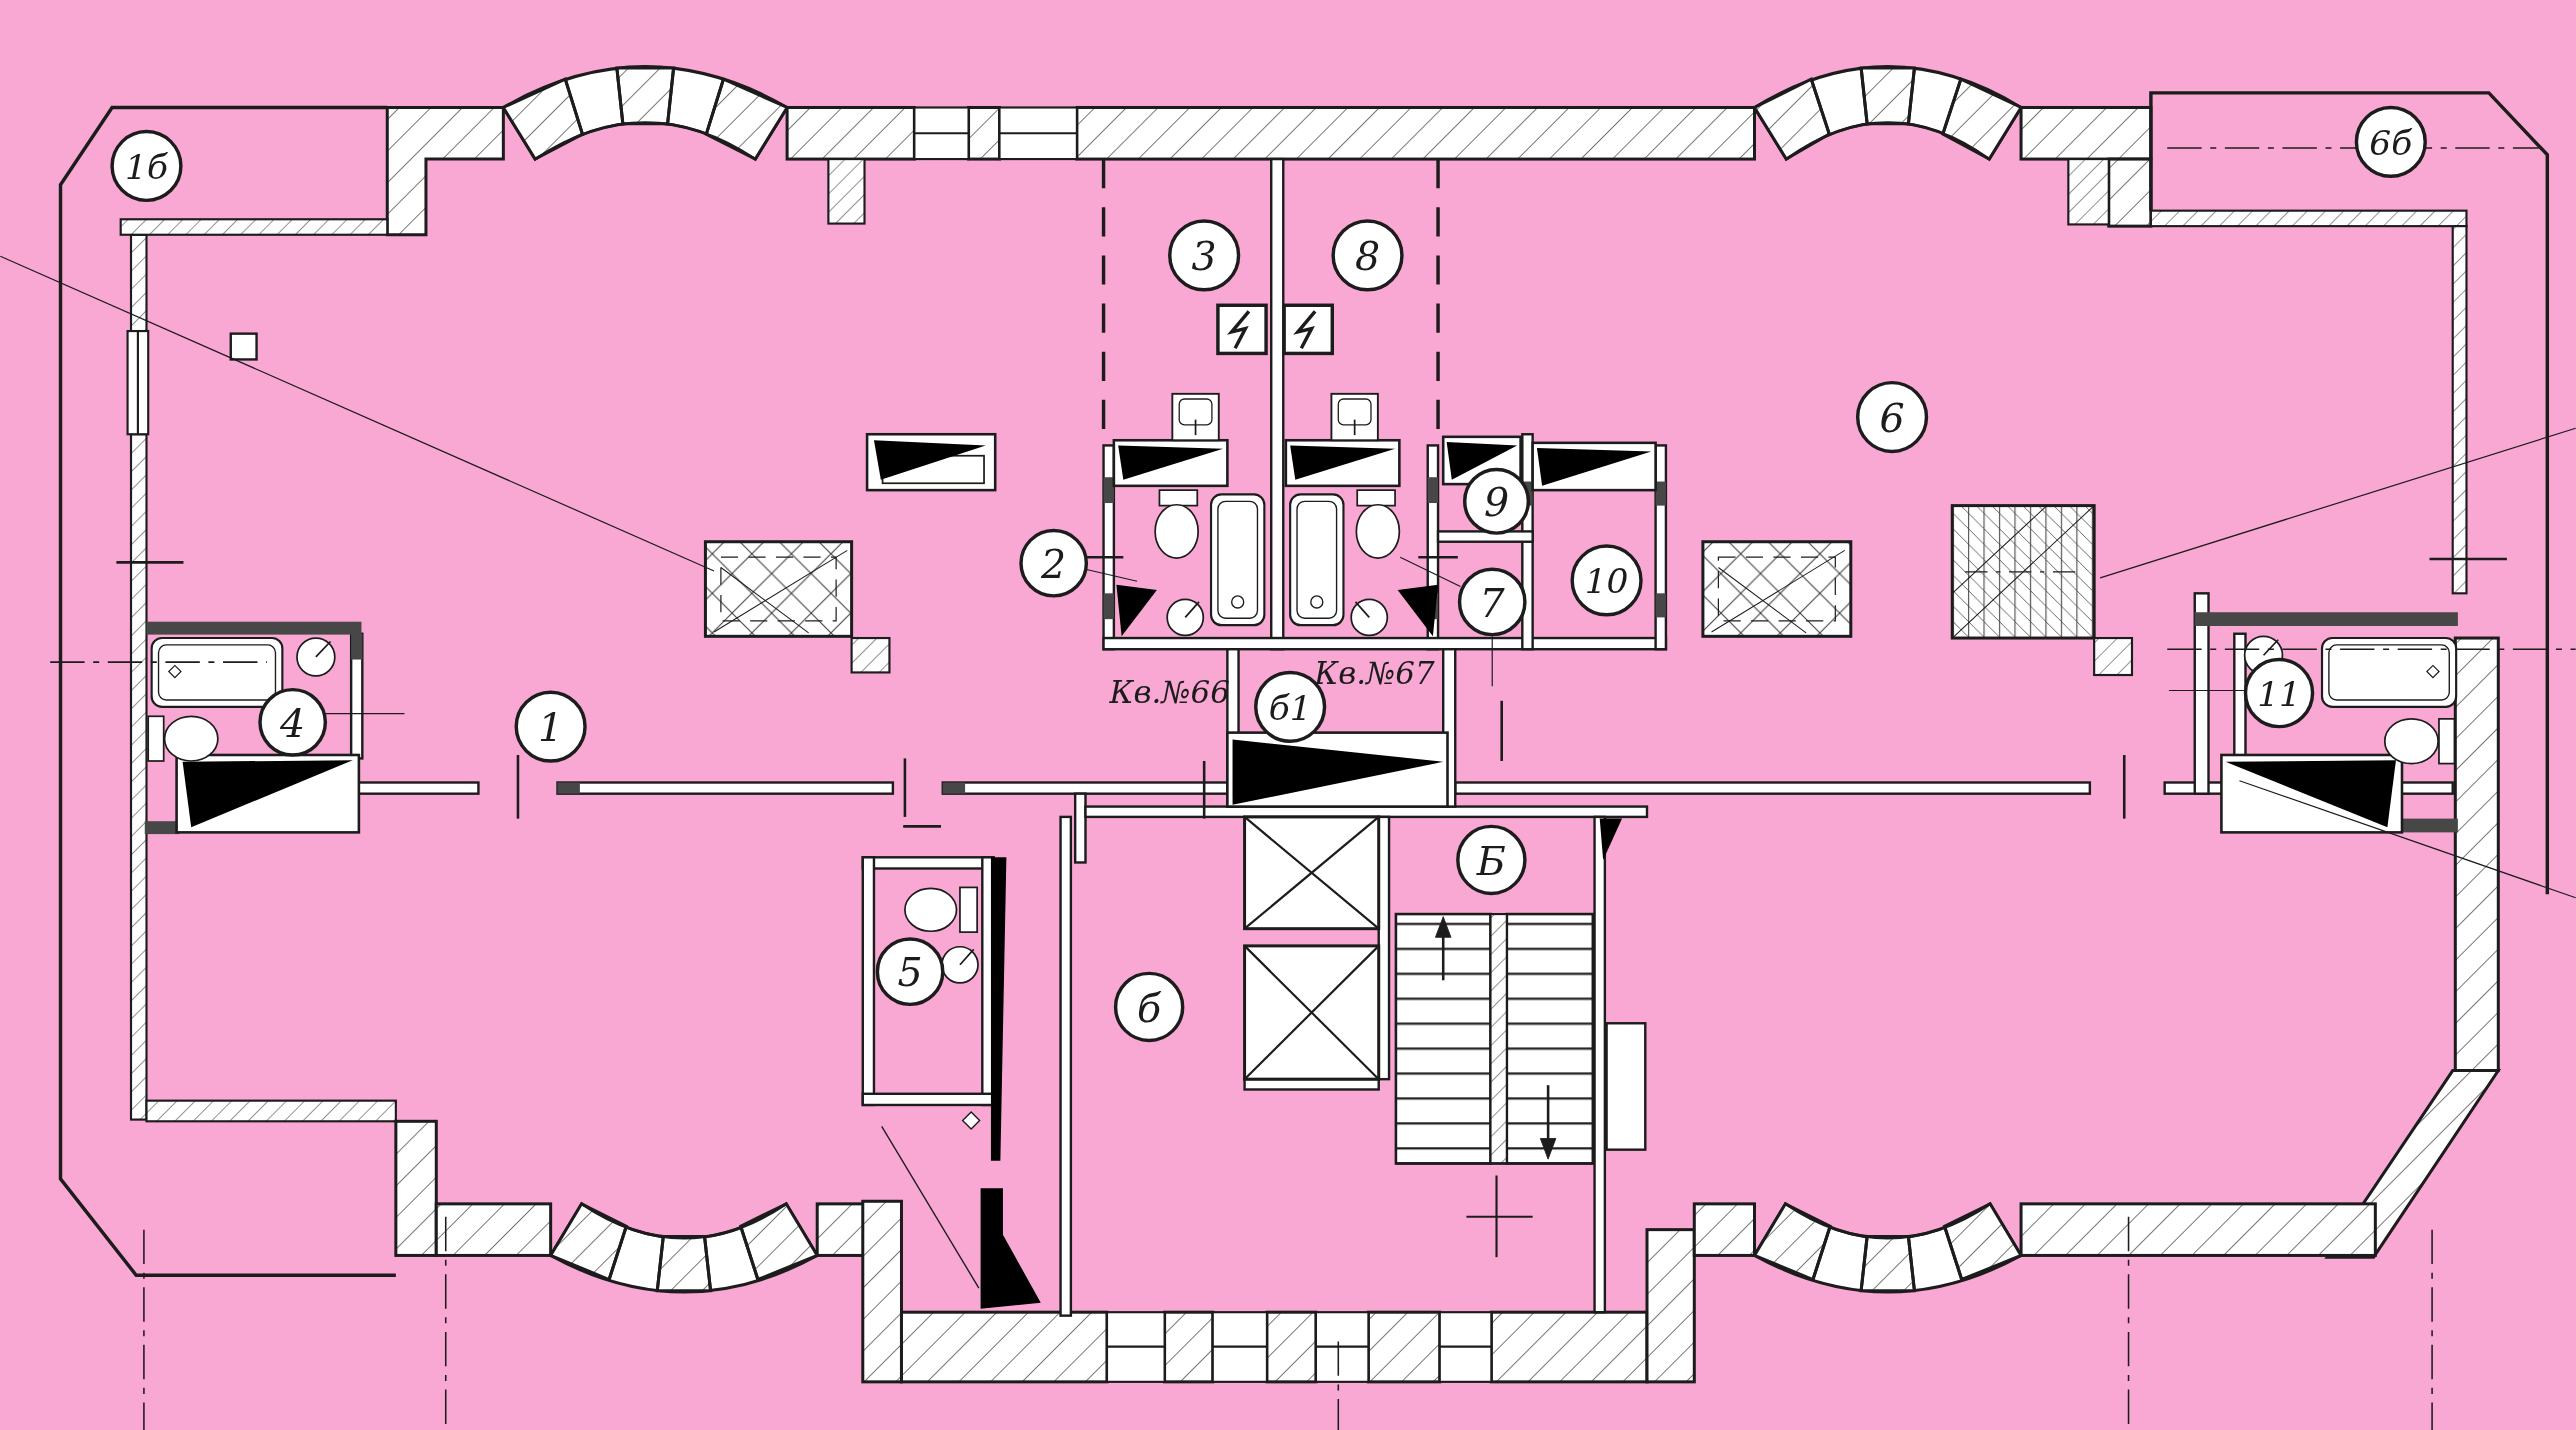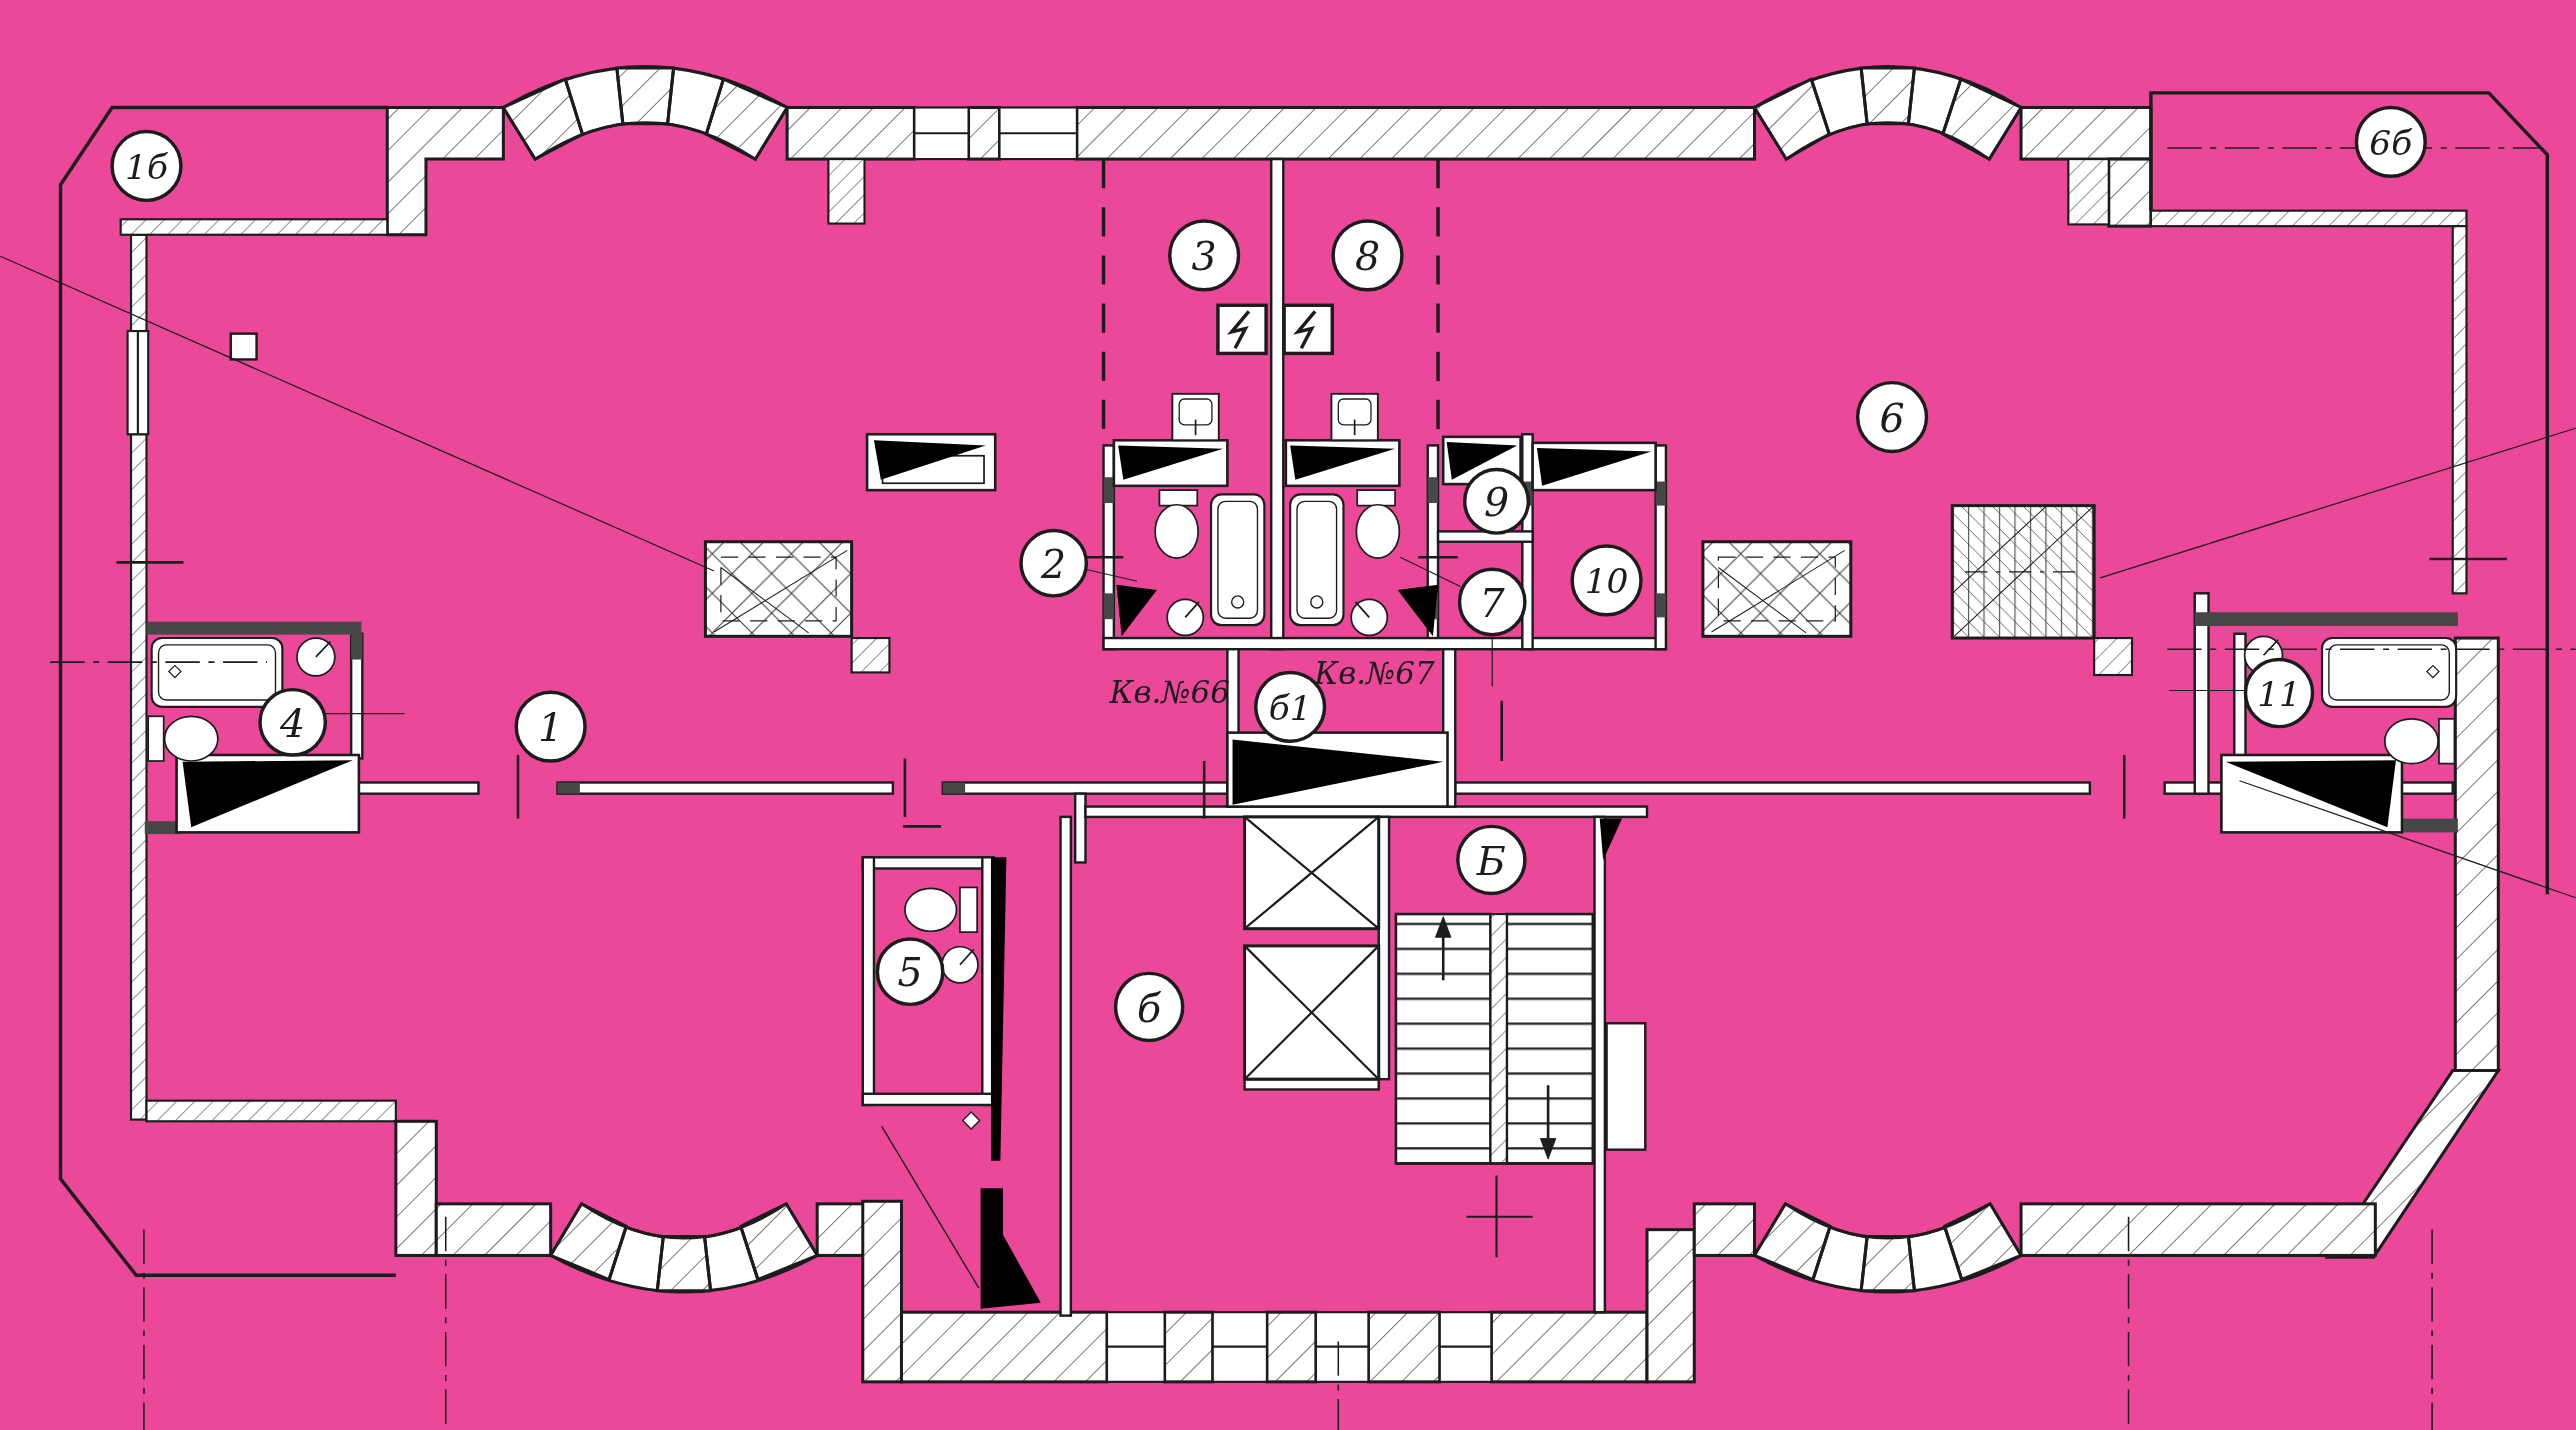--- a/index.html
+++ b/index.html
@@ -1,16 +1,16 @@
 <!DOCTYPE html>
 <html style="font-size:13.8px"><head>
 <meta charset="utf-8">
 <style>
   html,body{margin:0;padding:0;background:#ffffff;}
-  .sheet{position:relative;width:2576px;height:1430px;background:#ec4899;overflow:hidden;}
+  .sheet{position:relative;width:2576px;height:1430px;background:#f9a8d4;overflow:hidden;}
   svg{display:block;}
   text{font-family:"DejaVu Serif","Liberation Serif",serif;font-style:italic;fill:#1c1c1c;}
   .lbl{font-size:46px;}
   .lbl-sm{font-size:40px;}
   .apt{font-size:36px;}
 </style>
 </head>
 <body>
 
 <div class="sheet">

